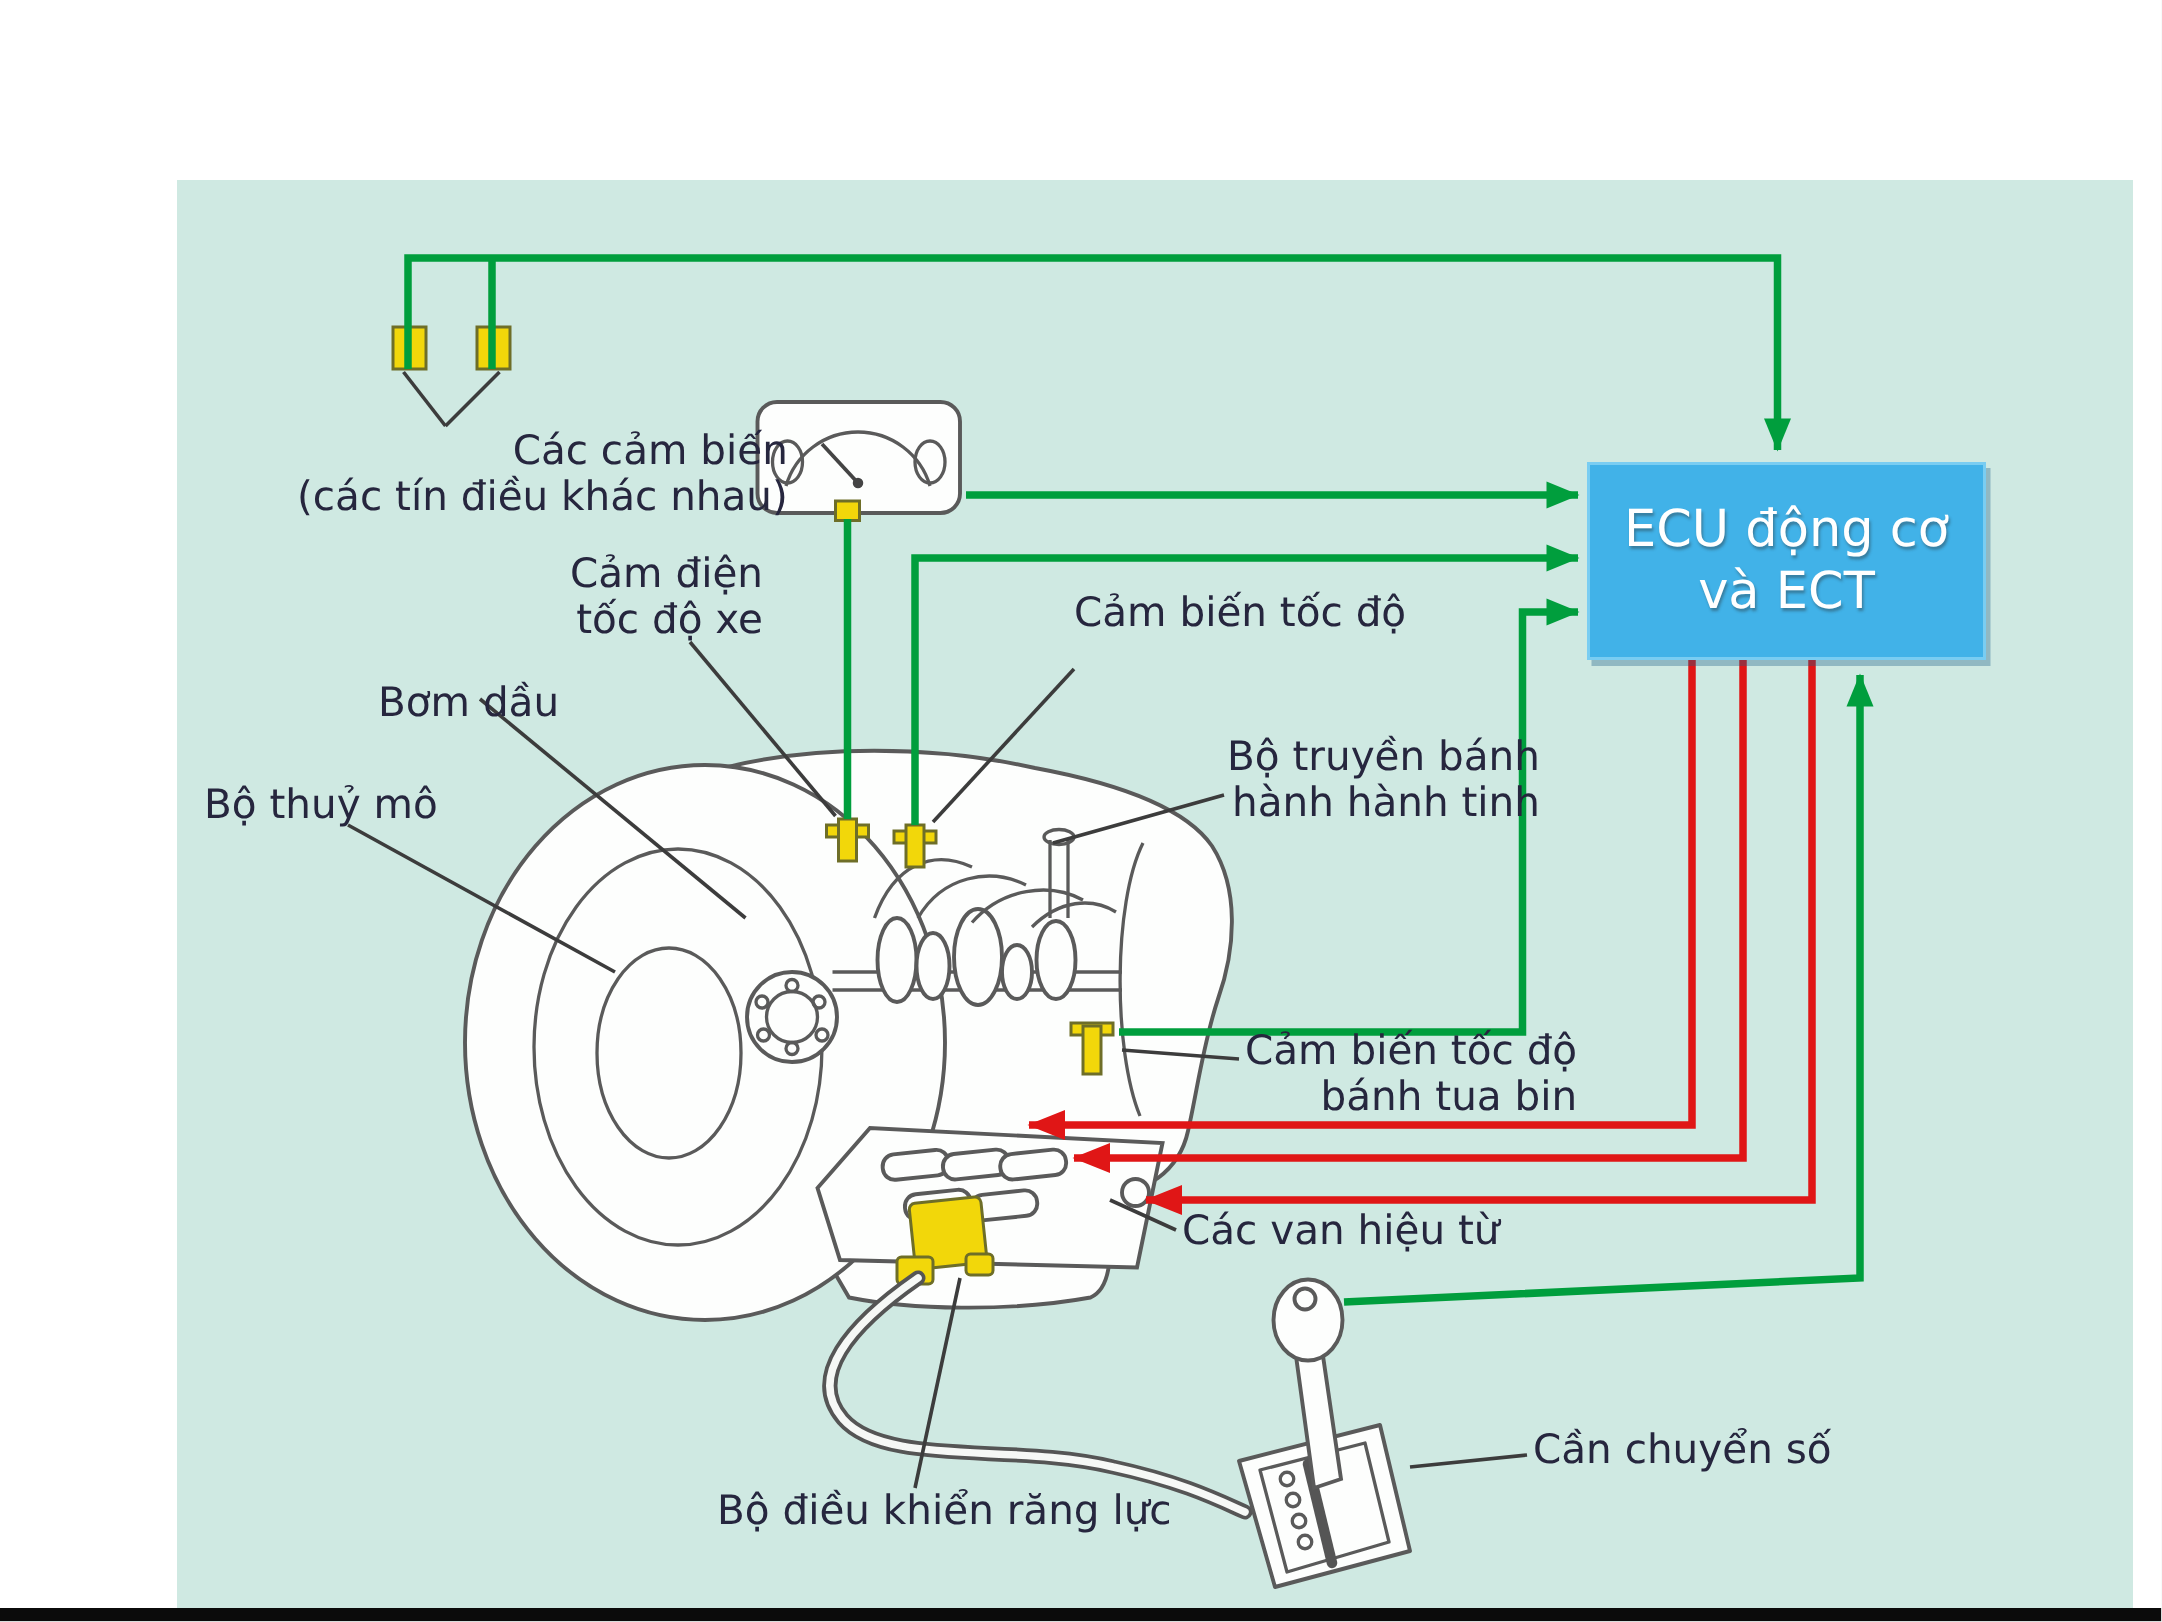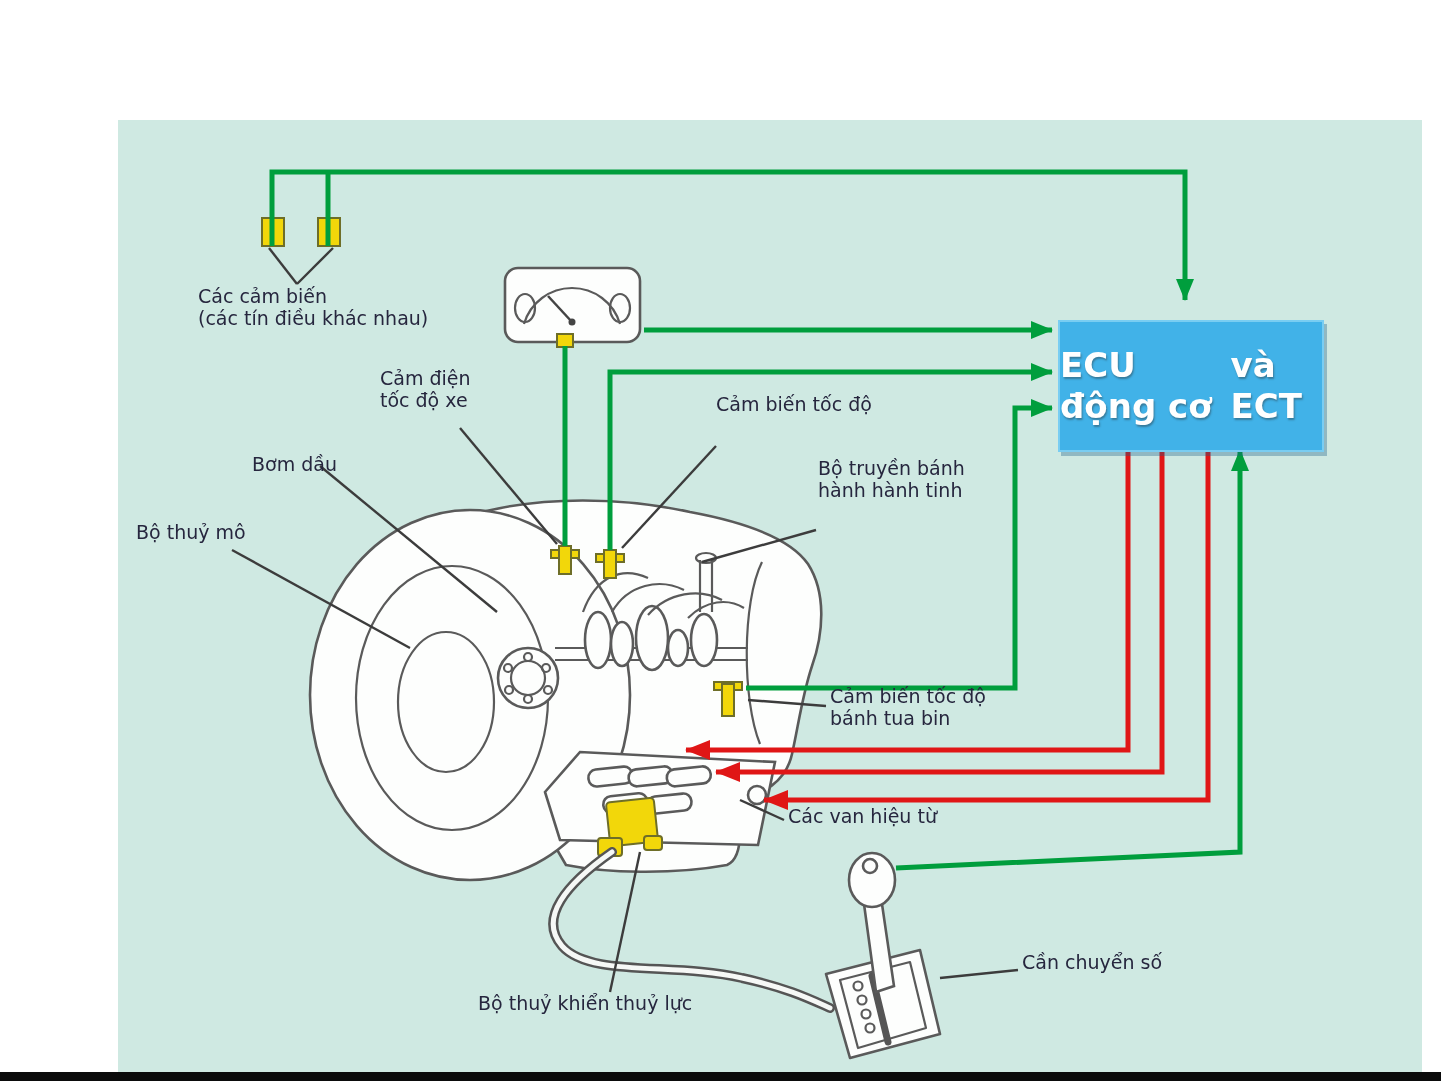--- a/index.html
+++ b/index.html
@@ -7,26 +7,26 @@
     --signal-green:#009e3d;
     --command-red:#e01616;
     --ecu-blue:#41b2e8;
     --sensor-yellow:#f2d70a;
     --label-ink:#26263e;
   }
   html,body{margin:0;padding:0;background:#fff;}
   body{font-family:"DejaVu Sans","Liberation Sans",sans-serif;}
   .stage{position:relative;width:1441px;height:1081px;background:#fff;overflow:hidden;}
   .stage svg{position:absolute;left:0;top:0;}
-  .label{position:absolute;color:var(--label-ink);font-size:19px;line-height:1.14;white-space:nowrap;z-index:5;}
+  .label{position:absolute;color:var(--label-ink);font-size:27px;line-height:1.14;white-space:nowrap;z-index:5;text-align:right;}
   .ecu{position:absolute;left:1058px;top:308px;width:262px;height:128px;background:var(--ecu-blue);
        border:2px solid #79cdf2;box-shadow:3px 4px 0 rgba(25,95,135,.35);
-       display:flex;flex-direction:row;align-items:center;justify-content:center;
-       color:#fff;font-weight:bold;font-size:34px;line-height:1.22;
-       text-shadow:1px 2px 2px rgba(40,40,40,.4);z-index:4;margin-top:12px;}
+       display:flex;flex-direction:column;align-items:center;justify-content:center;
+       color:#fff;font-weight:normal;font-size:34px;line-height:1.22;
+       text-shadow:1px 2px 2px rgba(40,40,40,.4);z-index:4;}
   .bottombar{position:absolute;left:0;top:1072px;width:1441px;height:9px;background:#0b0b0b;z-index:6;}
   
   .g{stroke:var(--signal-green);stroke-width:5;fill:none;}
   .r{stroke:var(--command-red);stroke-width:5;fill:none;}
   .c{stroke:#3c3c3c;stroke-width:2.4;fill:none;}
   .d{stroke:#5a5a5a;stroke-width:2.6;fill:#fdfefd;}
   .dn{stroke:#5a5a5a;stroke-width:2.2;fill:none;}
   .y{fill:var(--sensor-yellow);stroke:#6e6e28;stroke-width:2;}
   .ink{fill:#444;}
   .ag-fill{fill:var(--signal-green);}
@@ -199,21 +199,21 @@
 
   <div class="label" style="left:380px;top:368px">
     <span>Cảm điện</span><br>
     <span>tốc độ xe</span>
   </div>
 
   <div class="label" style="left:716px;top:394px">
     <span>Cảm biến tốc độ</span><br>
   </div>
 
-  <div class="label" style="left:818px;top:458px">
+  <div class="label" style="left:818px;top:490px">
     <span>Bộ truyền bánh</span><br>
     <span>hành hành tinh</span>
   </div>
 
   <div class="label" style="left:252px;top:454px">
     <span>Bơm dầu</span>
   </div>
 
   <div class="label" style="left:136px;top:522px">
     <span>Bộ thuỷ mô</span>
@@ -222,21 +222,21 @@
   <div class="label" style="left:830px;top:686px">
     <span>Cảm biến tốc độ</span><br>
     <span>bánh tua bin</span>
   </div>
 
   <div class="label" style="left:788px;top:806px">
     <span>Các van hiệu từ</span>
   </div>
 
   <div class="label" style="left:478px;top:993px">
-    <span>Bộ thuỷ khiển thuỷ lực</span>
+    <span>Bộ điều khiển răng lực</span>
   </div>
 
   <div class="label" style="left:1022px;top:952px">
     <span>Cần chuyển số</span>
   </div>
 
   <div class="bottombar"></div>
 </div>
 
 </body></html>

